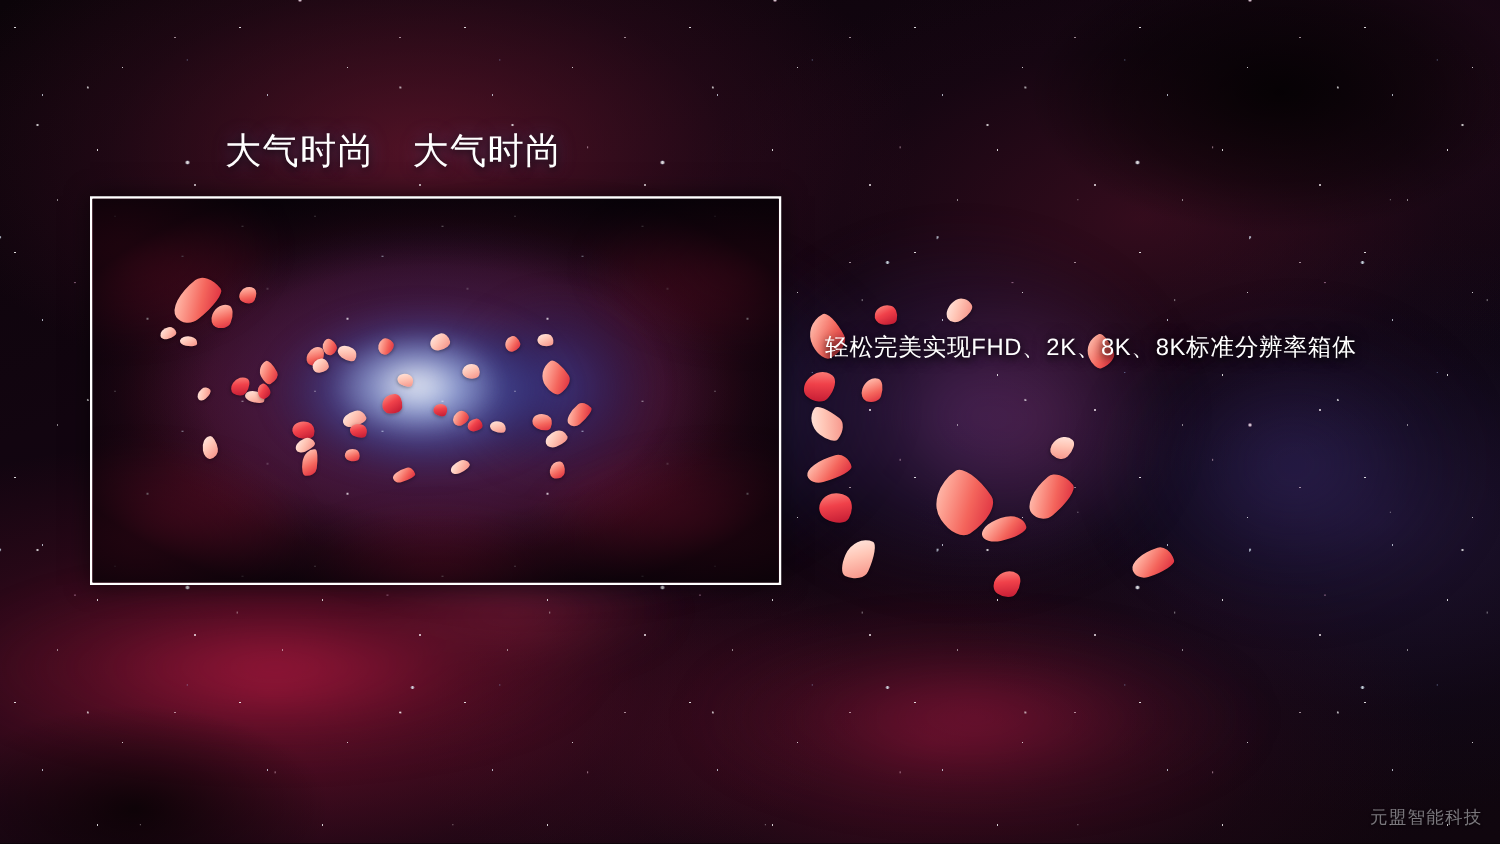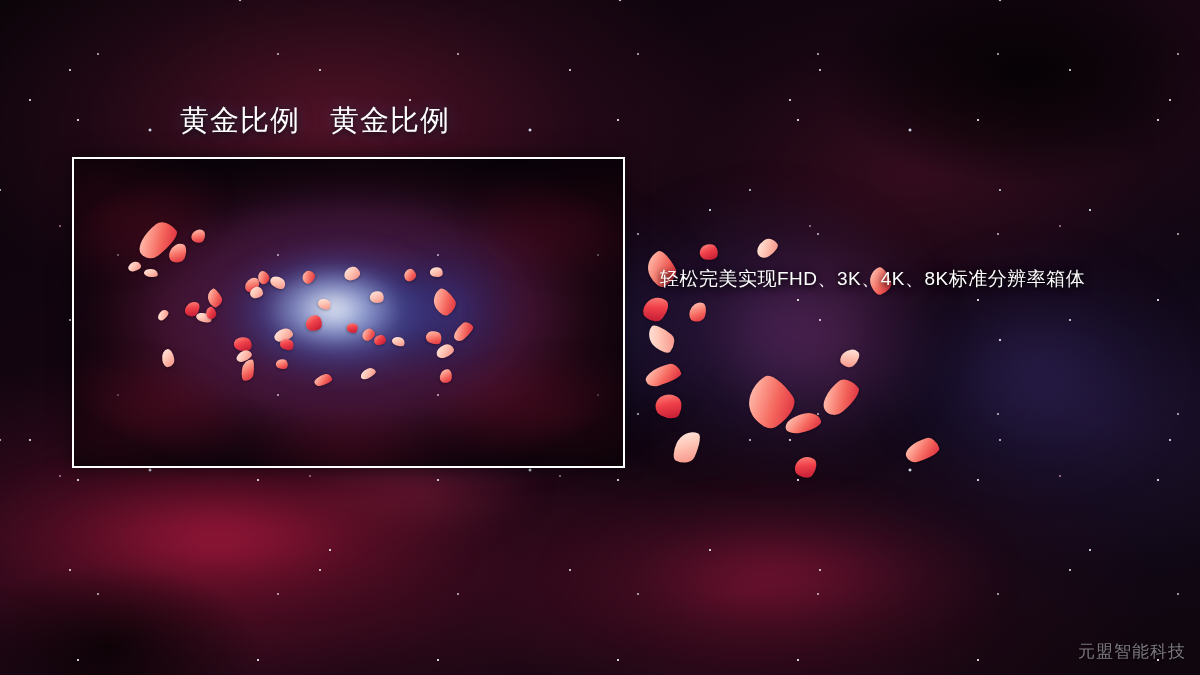--- a/index.html
+++ b/index.html
@@ -176,21 +176,21 @@
     position:absolute;left:660px;top:258px;width:510px;
     color:#ffffff;font-size:19px;line-height:42px;letter-spacing:.5px;
     text-shadow:0 2px 6px rgba(0,0,0,.9),0 0 12px rgba(0,0,0,.55);
     white-space:nowrap;
   }
   #body-text .ln{display:block;}
 
   
   #watermark{
     position:absolute;right:14px;bottom:12px;
-    font-size:17px;letter-spacing:1px;color:rgba(190,190,195,.62);
+    font-size:14px;letter-spacing:1px;color:rgba(190,190,195,.62);
     text-shadow:0 1px 2px rgba(0,0,0,.6);
   }
 </style>
 </head>
 <body>
 
 <div id="slide">
 
   <div class="neb bg-base"></div>
   <div class="neb bg-core"></div>
@@ -214,21 +214,21 @@
   <div class="petal long" style="left:748px;top:378px;width:44px;height:48px;transform:rotate(-34deg);"></div>
   <div class="petal" style="left:785px;top:414px;width:36px;height:18px;transform:rotate(-12deg);"></div>
   <div class="petal long" style="left:820px;top:384px;width:40px;height:26px;transform:rotate(-40deg);"></div>
   <div class="petal deep" style="left:796px;top:456px;width:20px;height:22px;transform:rotate(34deg);"></div>
   <div class="petal long" style="left:870px;top:268px;width:20px;height:26px;transform:rotate(-22deg);"></div>
   <div class="petal pale" style="left:842px;top:348px;width:16px;height:20px;transform:rotate(44deg);"></div>
   <div class="petal long" style="left:905px;top:440px;width:34px;height:20px;transform:rotate(-18deg);"></div>
   <div class="petal deep" style="left:700px;top:244px;width:18px;height:16px;transform:rotate(12deg);"></div>
   <div class="petal pale" style="left:756px;top:240px;width:22px;height:16px;transform:rotate(-32deg);"></div>
 
-  <div id="title">黄金比例　黄金比例</div>
+  <div id="title">大气时尚　大气时尚</div>
 
   <div id="frame">
     <div class="f-layer f-base"></div>
     <div class="f-layer f-blue-r"></div>
     <div class="f-layer f-core"></div>
     <div class="f-layer f-core-b"></div>
     <div class="f-layer f-rim"></div>
     <div class="f-layer f-stars"></div>
     <div class="f-layer f-vig"></div>
 
@@ -267,18 +267,18 @@
     <div class="petal" style="left:352px;top:172px;width:16px;height:13px;transform:rotate(26deg);"></div>
     <div class="petal pale" style="left:362px;top:186px;width:18px;height:12px;transform:rotate(-20deg);"></div>
     <div class="petal long" style="left:378px;top:166px;width:22px;height:13px;transform:rotate(-40deg);"></div>
     <div class="petal" style="left:366px;top:210px;width:12px;height:14px;transform:rotate(8deg);"></div>
     <div class="petal pale" style="left:286px;top:210px;width:16px;height:9px;transform:rotate(-24deg);"></div>
     <div class="petal deep" style="left:112px;top:142px;width:13px;height:16px;transform:rotate(34deg);"></div>
     <div class="petal pale" style="left:88px;top:190px;width:12px;height:18px;transform:rotate(-10deg);"></div>
   </div>
 
   <div id="body-text">
-    <span class="ln">轻松完美实现FHD、3K、4K、8K标准分辨率箱体</span>
+    <span class="ln">轻松完美实现FHD、2K、8K、8K标准分辨率箱体</span>
   </div>
 
   <div id="watermark">元盟智能科技</div>
 
 </div>
 
 </body></html>

